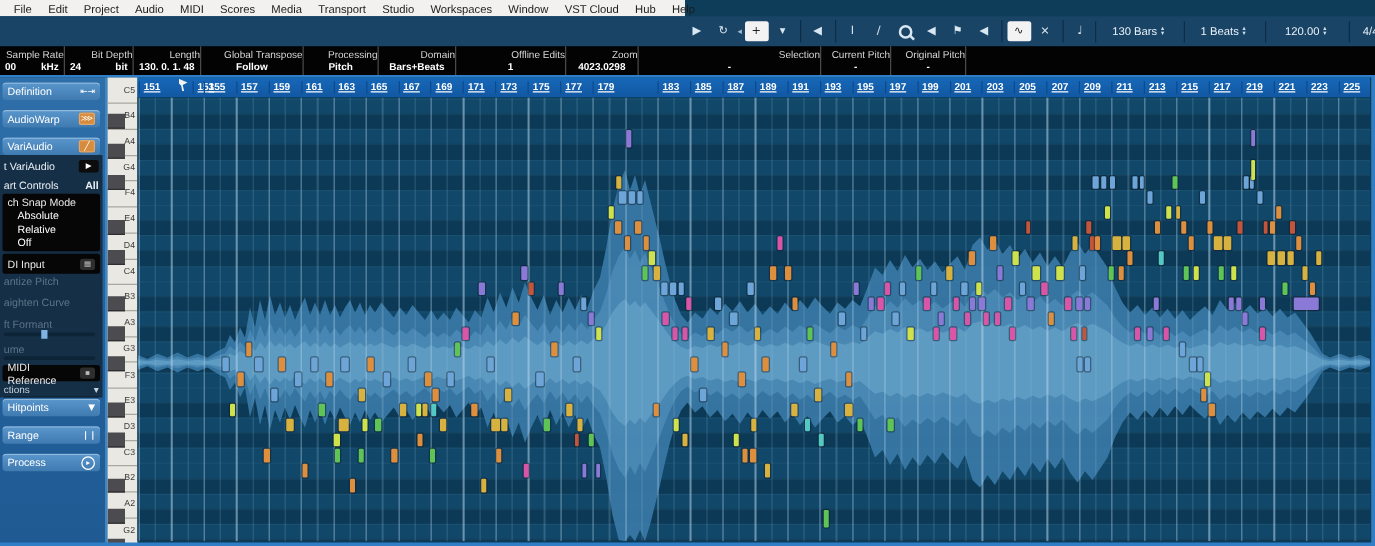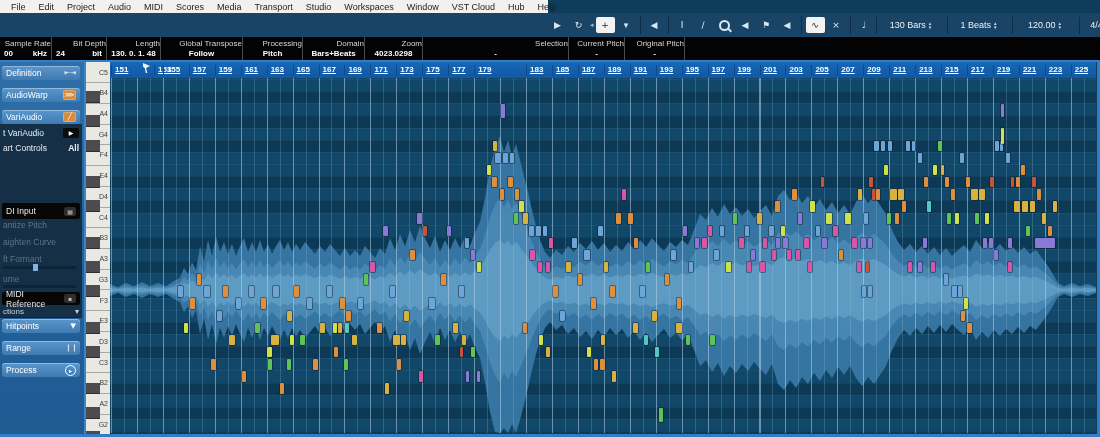--- a/index.html
+++ b/index.html
@@ -162,20 +162,24 @@
         <div class="ival">Follow</div>
       </div>
       <div class="icol" style="width: 60px;">
         <div class="ilabel">Processing</div>
         <div class="ival">Pitch</div>
       </div>
       <div class="icol" style="width: 62px;">
         <div class="ilabel">Domain</div>
         <div class="ival">Bars+Beats</div>
       </div>
+      <div class="icol" style="width: 88px;">
+        <div class="ilabel">Offline Edits</div>
+        <div class="ival">1</div>
+      </div>
       <div class="icol" style="width: 58px;">
         <div class="ilabel">Zoom</div>
         <div class="ival">4023.0298</div>
       </div>
       <div class="icol" style="width: 146px;">
         <div class="ilabel">Selection</div>
         <div class="ival">-</div>
       </div>
       <div class="icol" style="width: 56px;">
         <div class="ilabel">Current Pitch</div>
@@ -208,20 +212,26 @@
       <span>t VariAudio</span>
       <span class="blkbtn">
           <span>▶</span>
         </span>
     </div>
     <div class="sb-row" style="top:79px">
       <span>art Controls</span>
       <span style="font-weight:bold">All</span>
     </div>
 
+    <div class="sb-black" style="top:93px;height:46px">
+      <div>ch Snap Mode</div>
+      <div class="sb-opt">Absolute</div>
+      <div class="sb-opt">Relative</div>
+      <div class="sb-opt">Off</div>
+    </div>
 
     <div class="sb-black" style="top:141px;height:16px;display:flex;align-items:center;justify-content:space-between">
       <span>DI Input</span>
       <span class="dkbtn">▦</span>
     </div>
 
     <div class="sb-dim" style="top:158px">
       <span>antize Pitch</span>
     </div>
     <div class="sb-dim" style="top:175px">

